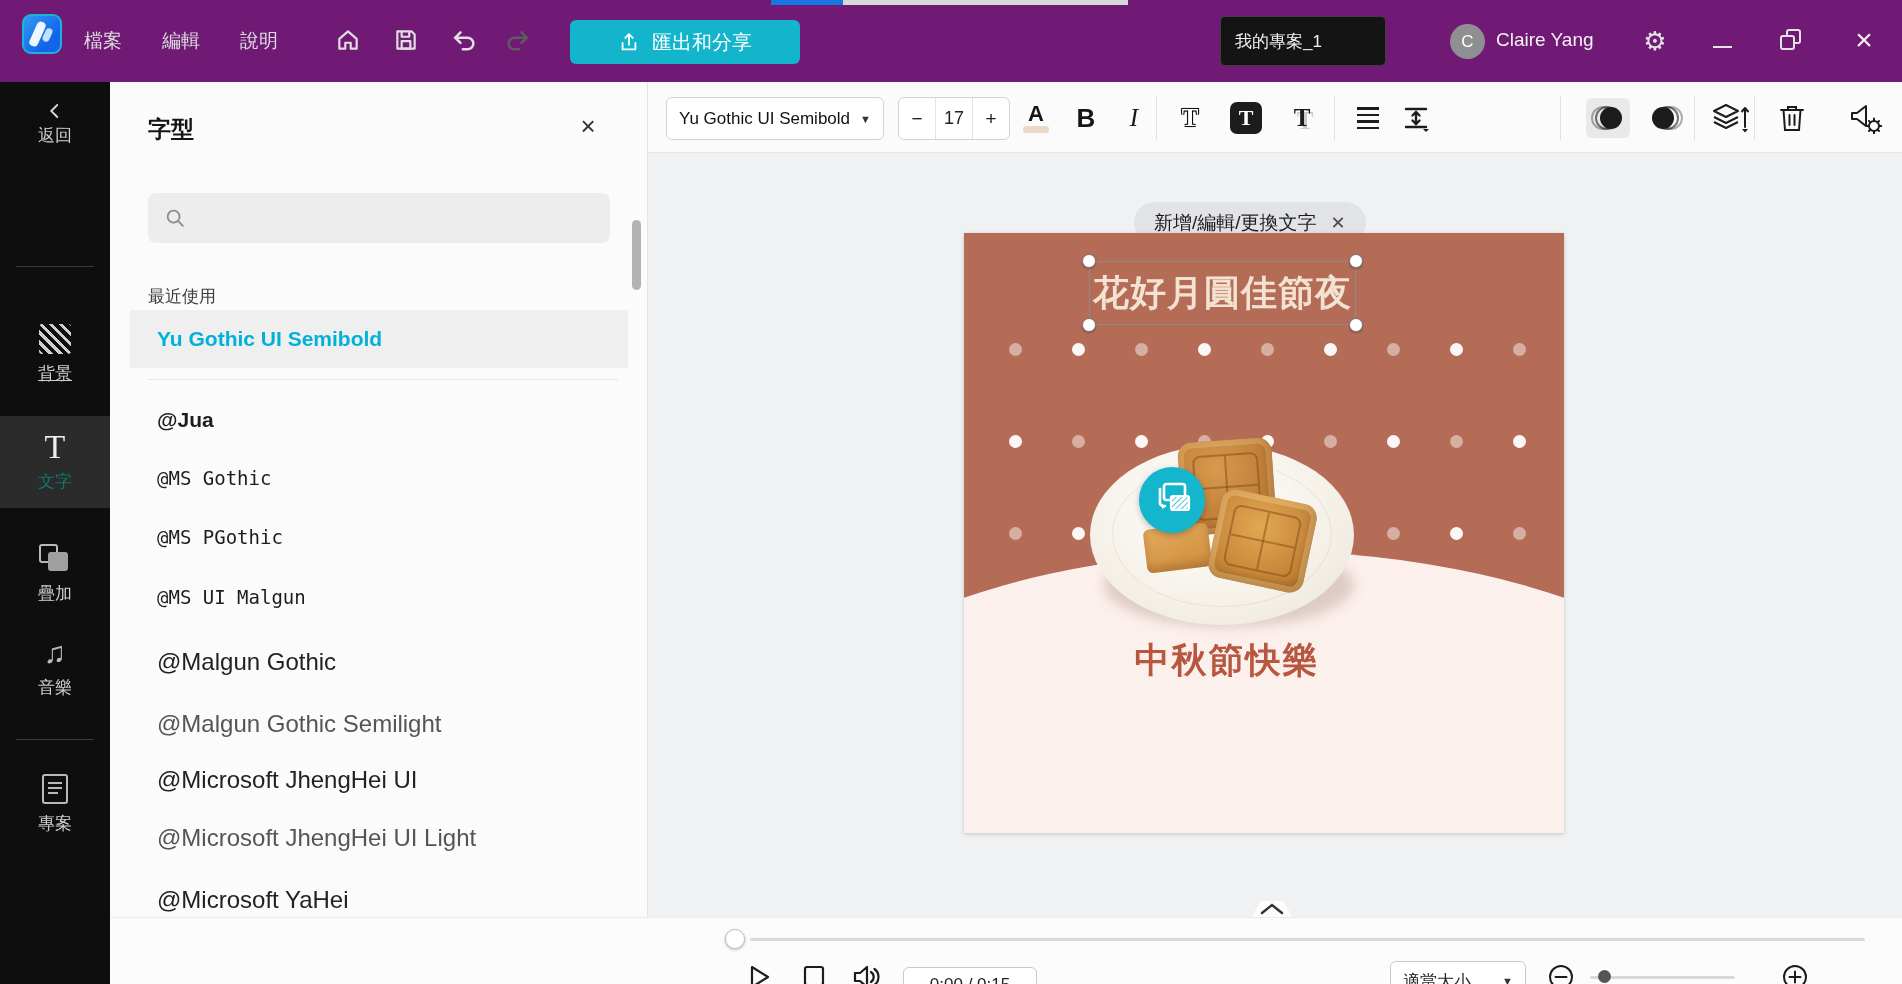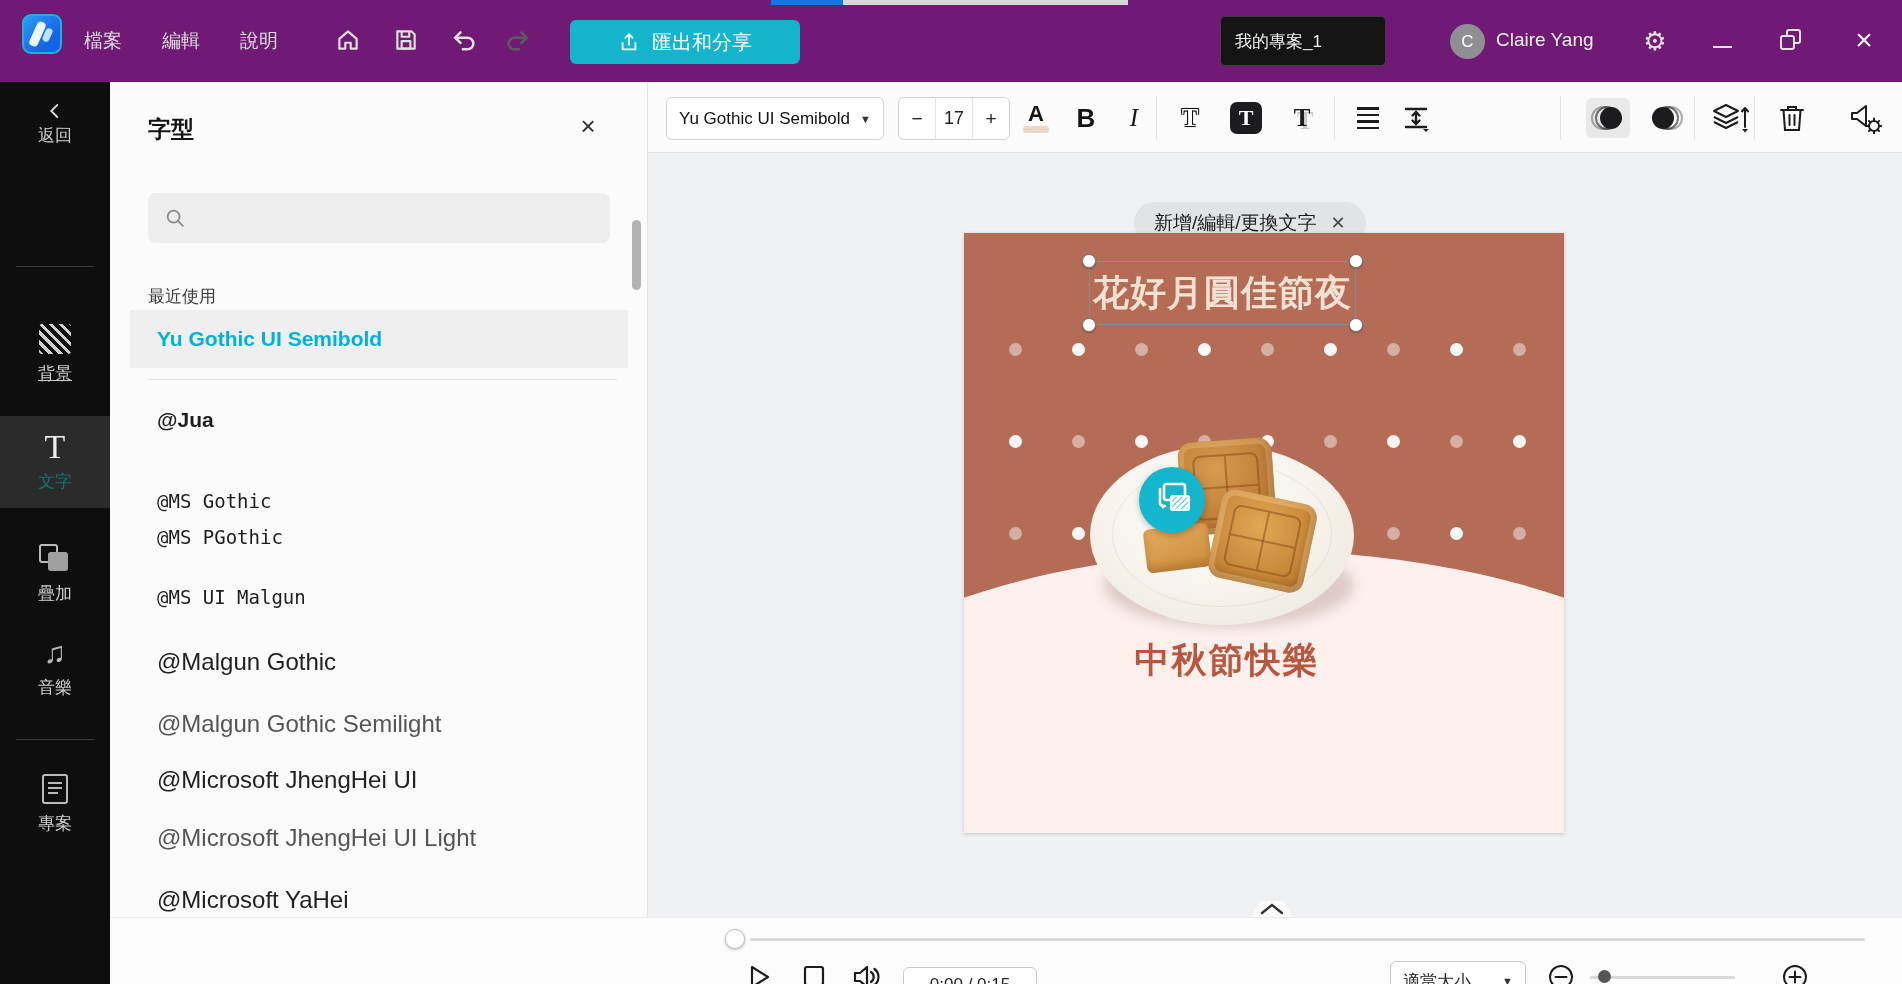--- a/index.html
+++ b/index.html
@@ -294,21 +294,21 @@
       </svg>
     </div>
 
     <div id="recent-label" class="abs">最近使用</div>
     <div id="recent-row" class="abs">
       <div class="name">Yu Gothic UI Semibold</div>
     </div>
     <div id="panel-divider" class="abs"></div>
 
     <div class="font-item f-bold abs" style="top:326px;">@Jua</div>
-    <div class="font-item f-mono abs" style="top:385px;margin-top:23px;">@MS Gothic</div>
+    <div class="font-item f-mono abs" style="top:385px;">@MS Gothic</div>
     <div class="font-item f-mono abs" style="top:444px;">@MS PGothic</div>
     <div class="font-item f-mono abs" style="top:504px;">@MS UI Malgun</div>
     <div class="font-item f-reg abs" style="top:566px;">@Malgun Gothic</div>
     <div class="font-item f-light abs" style="top:628px;">@Malgun Gothic Semilight</div>
     <div class="font-item f-reg abs" style="top:684px;">@Microsoft JhengHei UI</div>
     <div class="font-item f-light abs" style="top:742px;">@Microsoft JhengHei UI Light</div>
     <div class="font-item f-reg abs" style="top:804px;">@Microsoft YaHei</div>
     <div class="font-item f-light abs" style="top:866px;">@Microsoft YaHei Light</div>
 
     <div id="panel-scrollbar" class="abs"></div>

